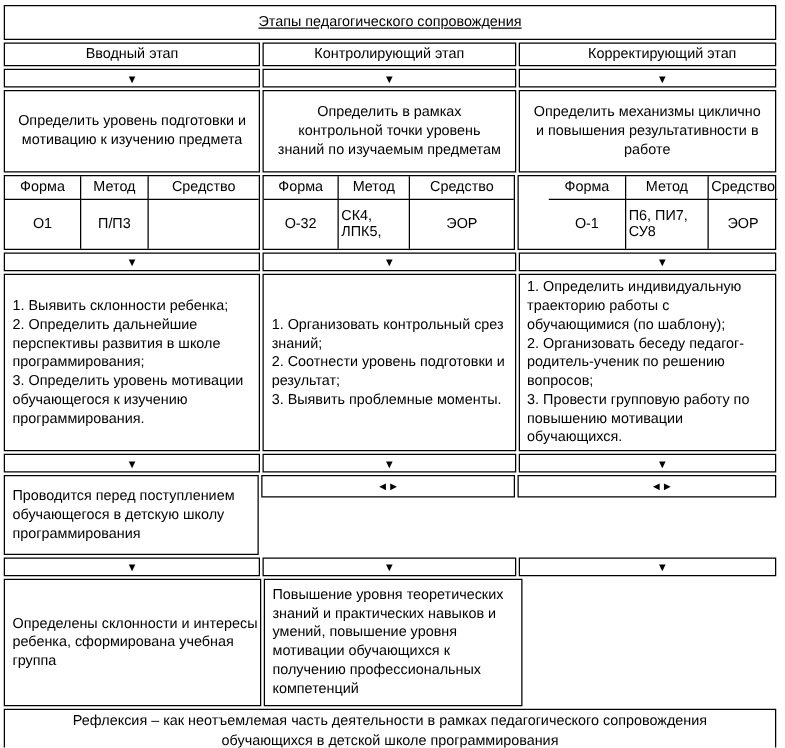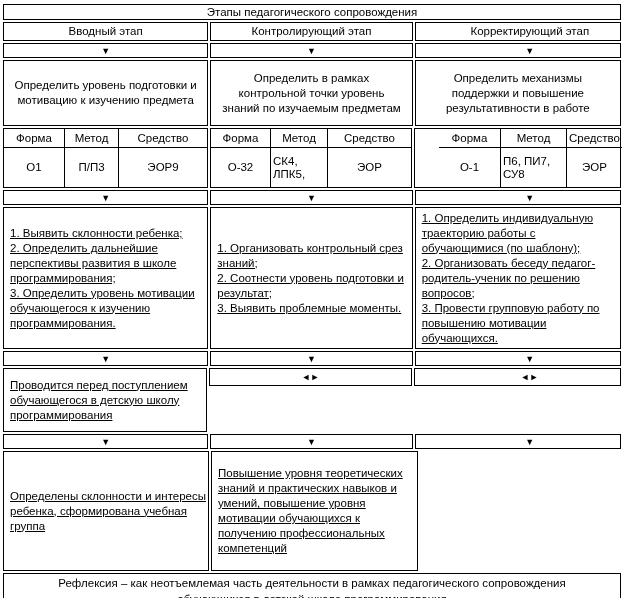--- a/index.html
+++ b/index.html
@@ -26,37 +26,36 @@
     display: flex;
     align-items: center;
     justify-content: center;
     text-align: center;
     line-height: 15px;
   }
   .c1 { width: 206px; }
   .c2 { width: 203px; }
   .c3 { width: 207px; padding-left: 24px; }
   .full { width: 620px; }
-  .h-title   { height: 16px; }
+  .h-title   { height: 28px; text-decoration: underline; }
   .h-stage   { height: 19px; }
   .h-arrow   { height: 15px; }
   .h-goal    { height: 66px; }
   .h-tasks   { height: 142px; }
   .h-timing  { height: 64px; }
   .h-link    { height: 18px; }
   .h-cyclic  { height: 44px; }
-  .h-results { height: 120px; }
+  .h-results { height: 102px; }
   .h-reflect { height: 36px; }
   .h-sliver  { height: 12px; }
   .arrow-cell { font-size: 9px; line-height: 1; padding-top: 1px; }
   .left {
     justify-content: flex-start;
     text-align: left;
     padding: 2px 0 2px 6px;
-    text-decoration: underline;
   }
   .pre { white-space: pre-line; }
   .goal-cell { padding: 0 8px; }
   .reflect-cell { padding: 0 24px; line-height: 16px; }
   
   .fms {
     border: 1px solid #000;
     height: 60px;
     display: grid;
     grid-template-rows: 19px 1fr;
@@ -95,31 +94,30 @@
 
   <div class="row">
     <div class="cell c1 h-arrow arrow-cell">▼</div>
     <div class="cell c2 h-arrow arrow-cell">▼</div>
     <div class="cell c3 h-arrow arrow-cell">▼</div>
   </div>
 
   <div class="row">
     <div class="cell c1 h-goal goal-cell">Определить уровень подготовки и мотивацию к изучению предмета</div>
     <div class="cell c2 h-goal goal-cell">Определить в рамках контрольной точки уровень знаний по изучаемым предметам</div>
-    <div class="cell c3 h-goal goal-cell">Определить механизмы поддержки и повышение результативности в работе</div>
+    <div class="cell c3 h-goal goal-cell">Определить механизмы циклично и повышения результативности в работе</div>
   </div>
 
   <div class="row">
     <div class="fms fms-c1 c1">
       <div class="hd">Форма</div>
       <div class="hd">Метод</div>
       <div class="hd">Средство</div>
       <div>О1</div>
       <div>П/П3</div>
-      <div>ЭОР9</div>
     </div>
     <div class="fms fms-c2 c2">
       <div class="hd">Форма</div>
       <div class="hd">Метод</div>
       <div class="hd">Средство</div>
       <div>О-32</div>
       <div>СК4, ЛПК5,</div>
       <div>ЭОР</div>
     </div>
     <div class="fms fms-c3 c3">

